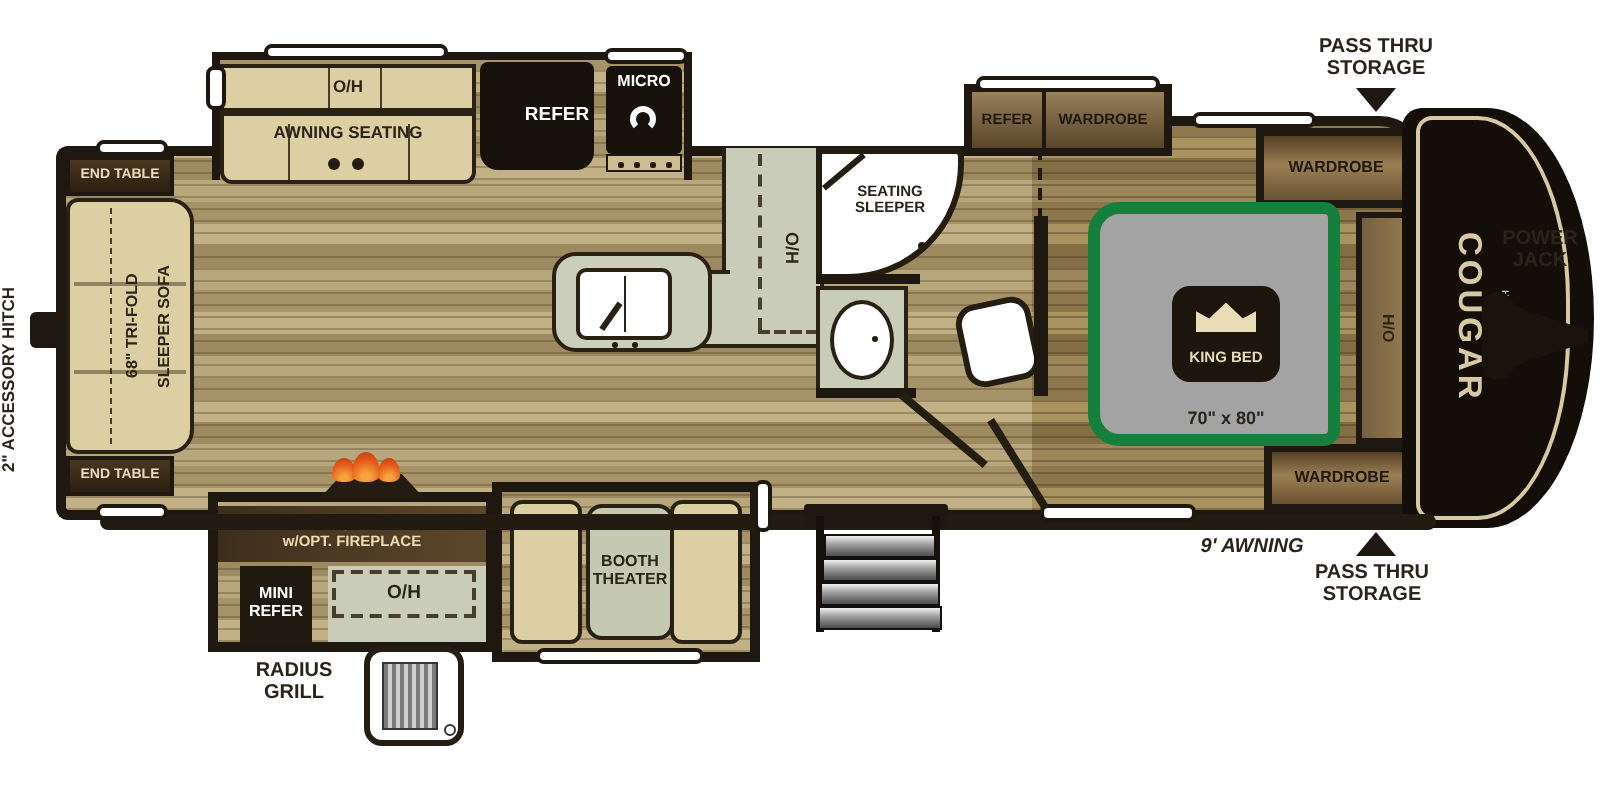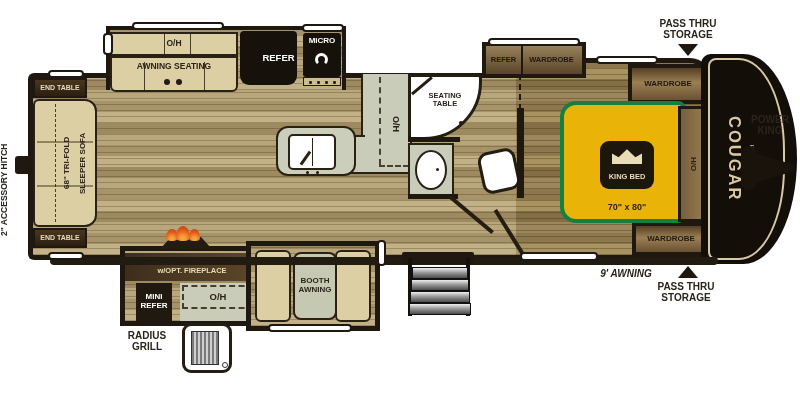--- a/index.html
+++ b/index.html
@@ -90,21 +90,21 @@
       <div class="abs" style="left:22px;top:2px;height:28px;border-left:1.5px solid #2a2115;"></div>
       <div class="abs" style="left:14px;top:14px;width:2.5px;height:16px;background:#2a2115;transform:rotate(35deg);"></div>
     </div>
     <div class="dot" style="left:28px;top:43px;width:3px;height:3px;"></div>
     <div class="dot" style="left:38px;top:43px;width:3px;height:3px;"></div>
   </div>
 
   <div class="abs" style="left:408px;top:74px;width:74px;height:66px;background:#fff;border:3px solid #241d12;border-radius:0 4px 58px 0;z-index:2;">
     <div class="abs col lbl" style="left:4px;top:10px;width:60px;height:26px;font-size:7.5px;">
       <span>SEATING</span>
-      <span>TABLE</span>
+      <span>SLEEPER</span>
     </div>
     <div class="dot" style="left:48px;top:44px;width:4px;height:4px;"></div>
     <div class="abs" style="left:0px;top:16px;width:26px;height:2.5px;background:#241d12;transform:rotate(-40deg);transform-origin:0 0;"></div>
   </div>
   <div class="abs wallc" style="left:408px;top:137px;width:52px;height:5px;z-index:2;"></div>
   <div class="abs sage" style="left:408px;top:143px;width:46px;height:53px;z-index:2;">
     <div class="abs" style="left:5px;top:5px;width:32px;height:40px;background:#fff;border:2px solid #2a2115;border-radius:50%;"></div>
     <div class="dot" style="left:26px;top:23px;width:3px;height:3px;"></div>
   </div>
   <div class="abs wallc" style="left:408px;top:194px;width:50px;height:5px;z-index:2;"></div>
@@ -119,41 +119,41 @@
     <div class="abs ctr lbl" style="left:0;top:0;width:35px;height:28px;font-size:7.5px;color:#1f180e;">REFER</div>
     <div class="abs ctr lbl" style="left:35px;top:0;width:61px;height:28px;font-size:7.5px;color:#1f180e;">WARDROBE</div>
   </div>
 
   <div class="abs ctr lbl" style="left:628px;top:64px;width:80px;height:40px;background:linear-gradient(180deg,#553f24,#9b7f54 45%,#6a5132);border:4px solid #1f1810;font-size:8px;color:#1f180e;z-index:2;">
     <span>WARDROBE</span>
   </div>
   <div class="abs ctr lbl" style="left:632px;top:222px;width:78px;height:34px;background:linear-gradient(180deg,#553f24,#9b7f54 45%,#6a5132);border:4px solid #1f1810;font-size:8px;color:#1f180e;z-index:2;">
     <span>WARDROBE</span>
   </div>
-  <div class="abs" style="left:560px;top:101px;width:126px;height:122px;background:#eab308;border:4px solid #15803d;border-radius:16px 8px 8px 16px;z-index:2;">
+  <div class="abs" style="left:544px;top:101px;width:126px;height:122px;background:#a3a3a3;border:6px solid #15803d;border-radius:16px 8px 8px 16px;z-index:2;">
     <div class="abs" style="left:36px;top:36px;width:54px;height:48px;background:#1d160c;border-radius:9px;">
       <div class="abs" style="left:12px;top:7px;width:30px;height:16px;background:#e9ddb8;clip-path:polygon(0 100%,0 35%,22% 58%,50% 8%,78% 58%,100% 35%,100% 100%);"></div>
       <div class="abs ctr lbl" style="left:0;top:28px;width:54px;height:16px;font-size:7.5px;color:#e7dbb9;">KING BED</div>
     </div>
     <div class="abs ctr lbl" style="left:0;top:94px;width:126px;height:16px;font-size:9px;">70" x 80"</div>
   </div>
   <div class="abs" style="left:678px;top:106px;width:30px;height:116px;background:linear-gradient(90deg,#75603e,#967c51);border:3px solid #1f1810;z-index:3;">
     <div class="abs vtext lbl ctr" style="left:4px;top:30px;width:16px;height:50px;font-size:8px;">H/O</div>
   </div>
 
   <div class="abs" style="left:701px;top:54px;width:96px;height:210px;background:#140e08;border-radius:10px 54px 54px 10px / 10px 106px 106px 10px;z-index:4;">
     <div class="abs" style="left:7px;top:4px;right:12px;bottom:4px;border:2px solid #d6c9a4;border-radius:8px 46px 46px 8px / 8px 92px 92px 8px;"></div>
     <div class="abs vtext ctr" style="left:20px;top:10px;width:26px;height:190px;font-size:16.5px;font-weight:bold;letter-spacing:2px;color:#d6c9a4;">COUGAR</div>
     <div class="abs vtext ctr" style="left:46px;top:60px;width:10px;height:100px;font-size:5px;letter-spacing:1.5px;color:#cbbd97;font-weight:bold;">HALF-TON</div>
   </div>
   <div class="abs" style="left:741px;top:146px;width:16px;height:44px;background:#19130c;border-radius:8px;z-index:5;"></div>
   <div class="abs" style="left:754px;top:150px;width:40px;height:36px;background:#19130c;clip-path:polygon(0 6%,100% 42%,100% 58%,0 94%);z-index:5;"></div>
   <div class="abs col lbl" style="left:744px;top:114px;width:52px;font-size:10px;z-index:7;">
     <span>POWER</span>
-    <span>KING</span>
+    <span>JACK</span>
   </div>
 
   <div class="abs col lbl" style="left:640px;top:18px;width:96px;font-size:10px;z-index:7;">
     <span>PASS THRU</span>
     <span>STORAGE</span>
   </div>
   <div class="abs" style="left:678px;top:44px;width:0;height:0;border-left:10px solid transparent;border-right:10px solid transparent;border-top:12px solid #1f1810;z-index:7;"></div>
   <div class="abs" style="left:678px;top:266px;width:0;height:0;border-left:10px solid transparent;border-right:10px solid transparent;border-bottom:12px solid #1f1810;z-index:7;"></div>
   <div class="abs col lbl" style="left:638px;top:281px;width:96px;font-size:10px;z-index:7;">
     <span>PASS THRU</span>
@@ -165,21 +165,21 @@
   <div class="abs ctr lbl" style="left:588px;top:268px;width:76px;font-size:10px;z-index:7;font-style:italic;">9' AWNING</div>
 
   <div class="abs wallc" style="left:402px;top:252px;width:72px;height:12px;border-radius:2px;z-index:6;"></div>
   <div class="abs" style="left:408px;top:258px;width:4px;height:58px;background:#17110b;z-index:6;"></div>
   <div class="abs" style="left:466px;top:258px;width:4px;height:58px;background:#17110b;z-index:6;"></div>
   <div class="tread" style="left:412px;top:267px;width:54px;z-index:6;"></div>
   <div class="tread" style="left:411px;top:279px;width:56px;z-index:6;"></div>
   <div class="tread" style="left:410px;top:291px;width:58px;z-index:6;"></div>
   <div class="tread" style="left:409px;top:303px;width:60px;z-index:6;"></div>
 
-  <div class="abs planks" style="left:120px;top:246px;width:144px;height:80px;border:5px solid #1f1810;z-index:3;">
+  <div class="abs planks" style="left:104px;top:246px;width:144px;height:80px;border:5px solid #1f1810;z-index:3;">
     <div class="abs" style="left:108px;top:7px;width:25px;height:23px;background:#8a7150;"></div>
     <div class="abs col lbl" style="left:0px;top:2px;width:134px;height:28px;background:linear-gradient(90deg,#3d2e1c,#5d472b);color:#ecdcb4;font-size:7.5px;">
       <span>ENT. CENTER</span>
       <span>w/OPT. FIREPLACE</span>
     </div>
     <div class="abs col lbl" style="left:11px;top:32px;width:36px;height:38px;background:#201910;color:#fff;font-size:8px;">
       <span>MINI</span>
       <span>REFER</span>
     </div>
     <div class="abs sage" style="left:55px;top:32px;width:79px;height:38px;border:none;background:#c9ccb8;">
@@ -192,21 +192,21 @@
   <div class="abs" style="left:155px;top:237px;width:62px;height:12px;background:#241c11;clip-path:polygon(8% 100%,26% 0,74% 0,92% 100%);z-index:6;"></div>
   <div class="abs" style="left:166px;top:229px;width:12px;height:12px;background:radial-gradient(circle at 50% 85%,#f6a33c 15%,#e3591a 60%,#b93a10 100%);border-radius:60% 60% 50% 50% / 85% 85% 30% 30%;z-index:7;"></div>
   <div class="abs" style="left:176px;top:226px;width:14px;height:15px;background:radial-gradient(circle at 50% 85%,#f6a33c 15%,#e3591a 60%,#b93a10 100%);border-radius:60% 60% 50% 50% / 85% 85% 30% 30%;z-index:7;"></div>
   <div class="abs" style="left:189px;top:229px;width:11px;height:12px;background:radial-gradient(circle at 50% 85%,#f6a33c 15%,#e3591a 60%,#b93a10 100%);border-radius:60% 60% 50% 50% / 85% 85% 30% 30%;z-index:7;"></div>
 
   <div class="abs planks" style="left:246px;top:241px;width:134px;height:90px;border:5px solid #1f1810;z-index:3;">
     <div class="abs tanbox" style="left:4px;top:4px;width:36px;height:72px;border-radius:6px;"></div>
     <div class="abs tanbox" style="left:84px;top:4px;width:36px;height:72px;border-radius:6px;"></div>
     <div class="abs sage col lbl" style="left:42px;top:6px;width:44px;height:68px;border-radius:8px;font-size:8px;background:#c6c9b2;">
       <span>BOOTH</span>
-      <span>AWNING</span>
+      <span>THEATER</span>
     </div>
   </div>
 
   <div class="abs" style="left:182px;top:323px;width:50px;height:50px;background:#fff;border:3px solid #241d12;border-radius:9px;z-index:6;">
     <div class="abs" style="left:6px;top:5px;width:28px;height:34px;border:1.5px solid #333;background:repeating-linear-gradient(90deg,#7a7a7a 0 2px,#cfcfcf 2px 4px);"></div>
     <div class="abs" style="left:37px;top:36px;width:6px;height:6px;border:1.5px solid #333;border-radius:50%;background:#fff;"></div>
   </div>
   <div class="abs col lbl" style="left:116px;top:330px;width:62px;font-size:10px;z-index:7;">
     <span>RADIUS</span>
     <span>GRILL</span>

